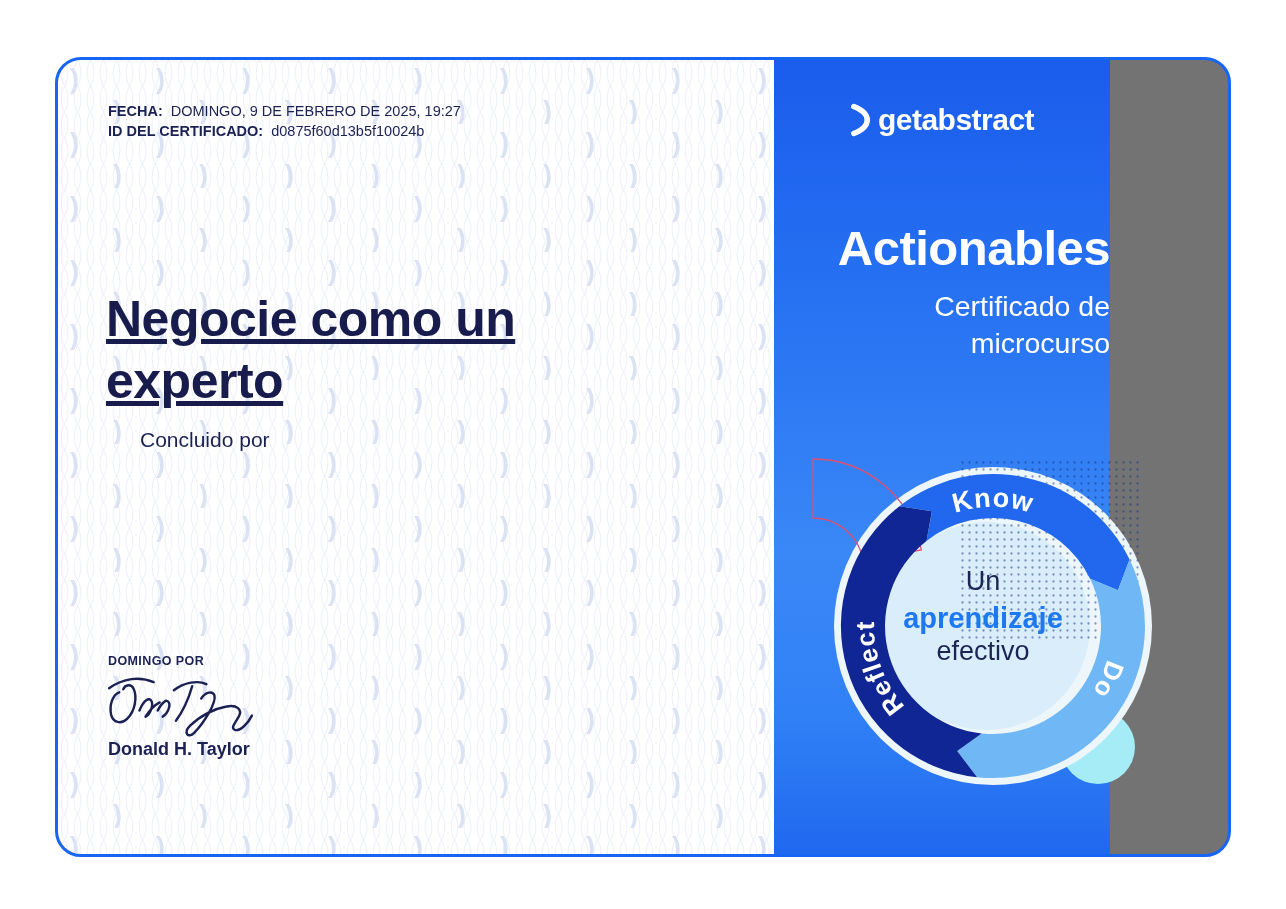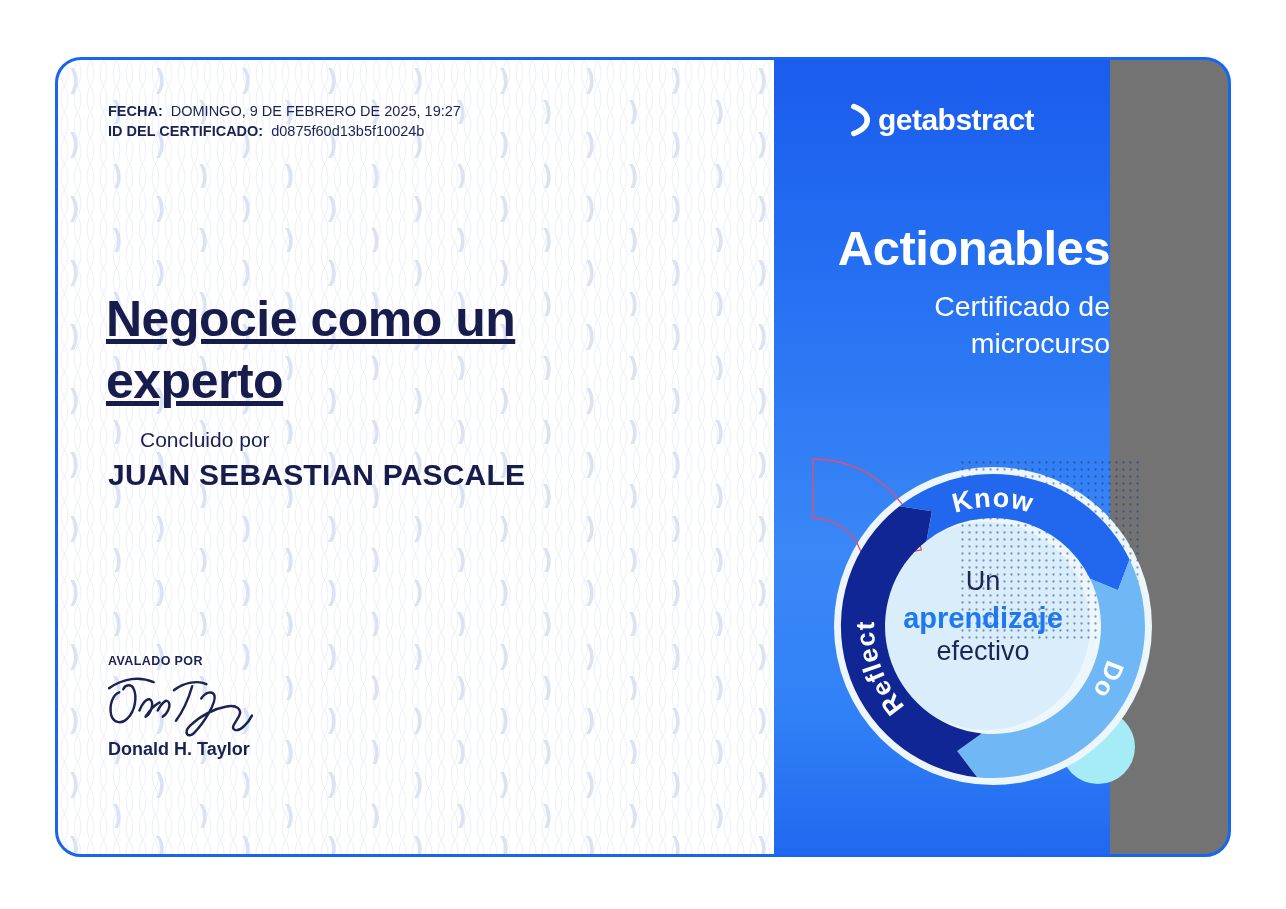--- a/index.html
+++ b/index.html
@@ -56,23 +56,22 @@
         <b>FECHA:</b><span>DOMINGO, 9 DE FEBRERO DE 2025, 19:27</span>
       </div>
       <div>
         <b>ID DEL CERTIFICADO:</b><span>d0875f60d13b5f10024b</span>
       </div>
     </div>
 
     <div class="course-title">Negocie como un experto</div>
 
     <div class="completed-by">Concluido por</div>
-    <div class="recipient">JUAN SEBASTIAN PASCALE</div>
 
-    <div class="endorsed">AVALADO POR</div>
+    <div class="endorsed">DOMINGO POR</div>
 
     <svg class="sig" width="158" height="76" viewBox="0 0 150 75" aria-hidden="true">
       <g stroke="#1b2152" stroke-width="2.4" fill="none" stroke-linecap="round" stroke-linejoin="round">
         <path d="M14,22 C8,24 4,34 6,44 C8,52 16,54 22,48 C30,40 32,26 28,18 C26,14 20,14 18,19"></path>
         <path d="M4,18 C18,8 34,6 48,12"></path>
         <path d="M34,40 C38,30 44,26 46,31 C48,36 44,44 40,46 C44,40 50,34 54,32"></path>
         <path d="M52,40 C56,32 61,28 63,32 C65,36 61,44 57,46"></path>
         <path d="M68,20 C78,12 92,10 100,14"></path>
         <path d="M86,16 C82,30 76,42 70,50"></path>
         <path d="M95,28 C99,22 106,20 108,25 C110,32 98,52 88,62 C82,68 77,62 84,55 C94,45 108,38 120,36 C130,34 136,39 132,46 C128,53 124,57 128,59 C133,61 141,53 145,45"></path>

